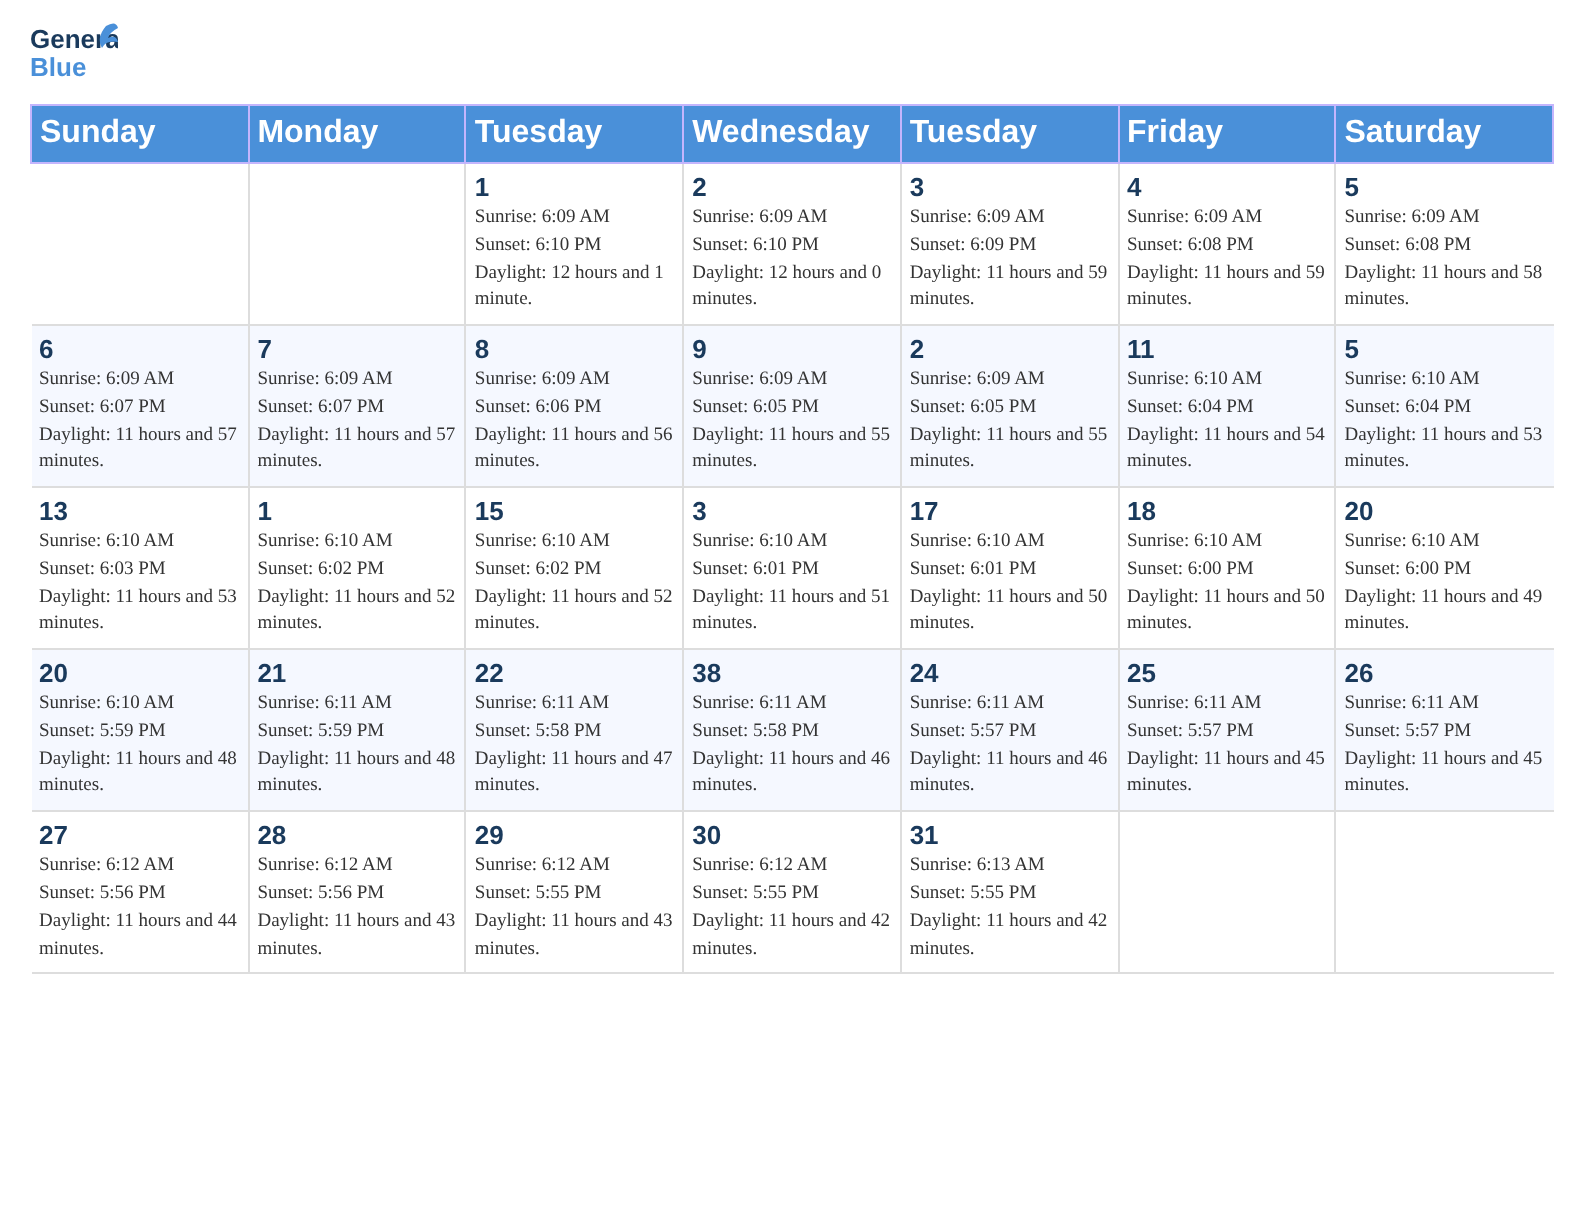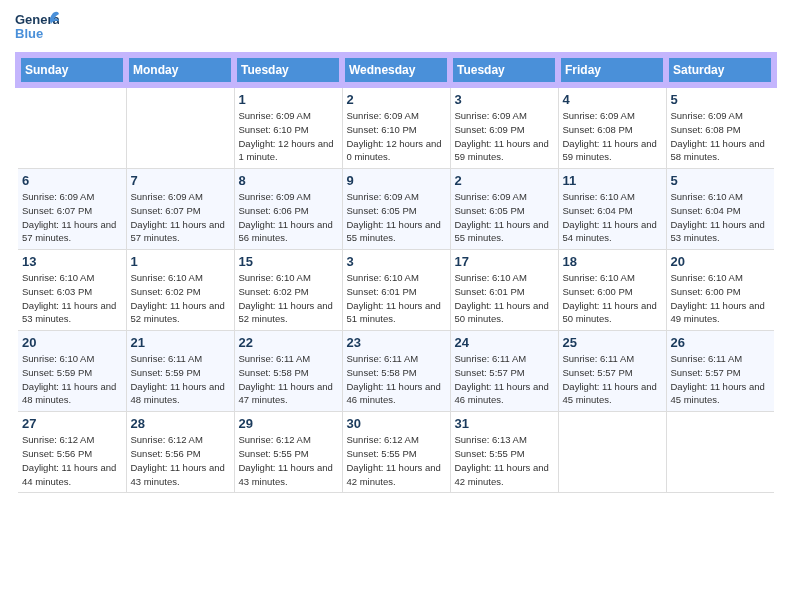--- a/index.html
+++ b/index.html
@@ -4,28 +4,28 @@
   <style>
     * { box-sizing: border-box; margin: 0; padding: 0; }
     body { font-family: Arial, sans-serif; background: #fff; width: 792px; height: 612px; overflow: hidden; }
     .container { width: 792px; padding: 10px 15px; }
     .header-row { display: flex; justify-content: space-between; align-items: flex-start; margin-bottom: 6px; }
     .logo { display: flex; flex-direction: column; align-items: flex-start; }
     .title-block { text-align: right; }
     .month-title { font-size: 36px; font-weight: bold; color: #1a3a5c; }
     .location { font-size: 15px; color: #333; }
     table { width: 100%; border-collapse: collapse; table-layout: fixed; }
-    thead tr th { background: #4a90d9; color: #fff; font-size: 12px; font-weight: bold; padding: 5px 4px; text-align: left; border: 6px solid #c4b5fd; }
+    thead tr th { background: #4a90d9; color: #fff; font-size: 16px; font-weight: bold; padding: 5px 4px; text-align: left; border: 1px solid #c4b5fd; }
     tbody tr { border-bottom: 1px solid #ddd; }
     tbody tr:nth-child(odd) { background: #fff; }
     tbody tr:nth-child(even) { background: #f5f8ff; }
     td { vertical-align: top; padding: 4px 4px; border-right: 1px solid #ddd; font-size: 9.5px; color: #333; height: 80px; }
     td:last-child { border-right: none; }
     .day-num { font-size: 13px; font-weight: bold; color: #1a3a5c; margin-bottom: 2px; }
-    .day-info { line-height: 1.45; }
+    .day-info { line-height: 1.45; font-family: Liberation Serif, serif; }
   </style>
 </head>
 <body>
 
 <div class="container">
   <div class="header-row">
     <div class="logo">
   <div style="display:flex;align-items:center;">
     <svg width="44" height="36" viewBox="0 0 44 36">
       <text x="0" y="14" font-size="13" font-weight="bold" fill="#1a3a5c">General</text>
@@ -232,21 +232,21 @@
       </td>
           <td>
         <div class="day-num">22</div>
         <div class="day-info">
           <span>Sunrise: 6:11 AM</span><br>
           <span>Sunset: 5:58 PM</span><br>
           <span>Daylight: 11 hours and 47 minutes.</span>
         </div>
       </td>
           <td>
-        <div class="day-num">23</div>
+        <div class="day-num">38</div>
         <div class="day-info">
           <span>Sunrise: 6:11 AM</span><br>
           <span>Sunset: 5:58 PM</span><br>
           <span>Daylight: 11 hours and 46 minutes.</span>
         </div>
       </td>
           <td>
         <div class="day-num">24</div>
         <div class="day-info">
           <span>Sunrise: 6:11 AM</span><br>

